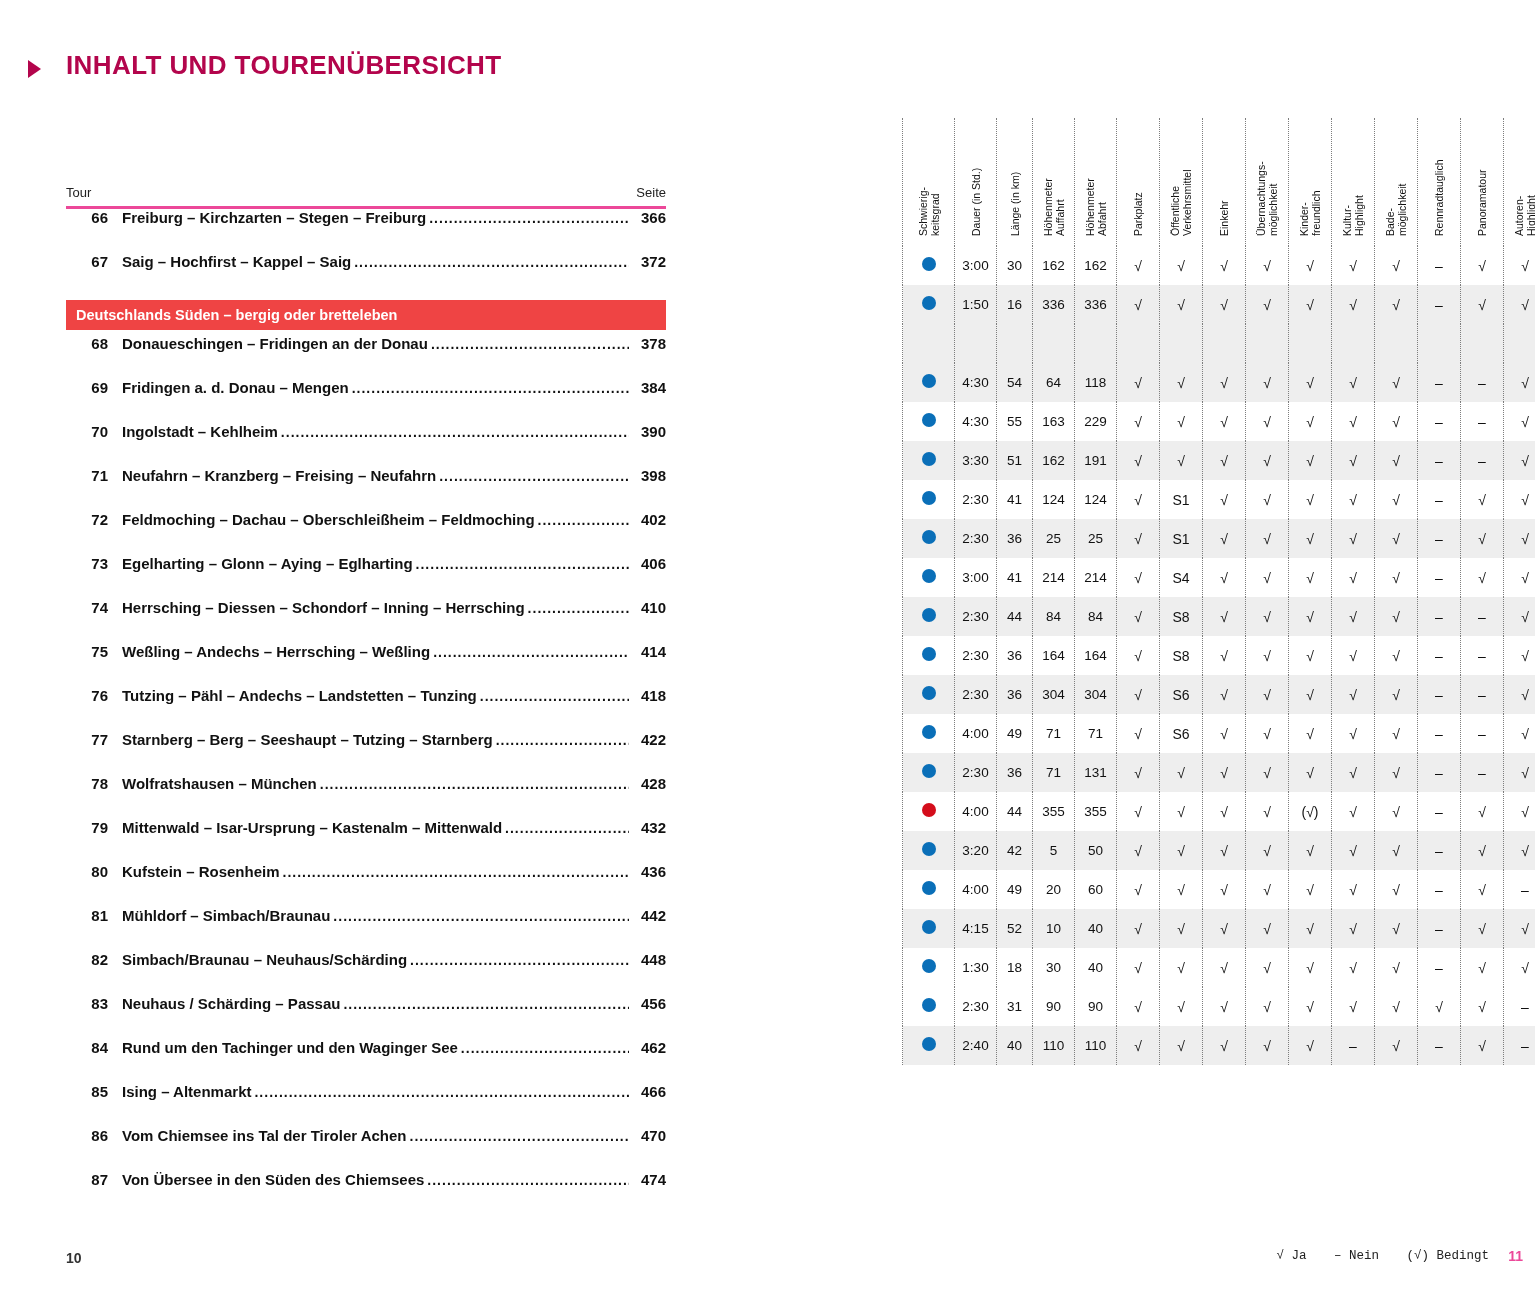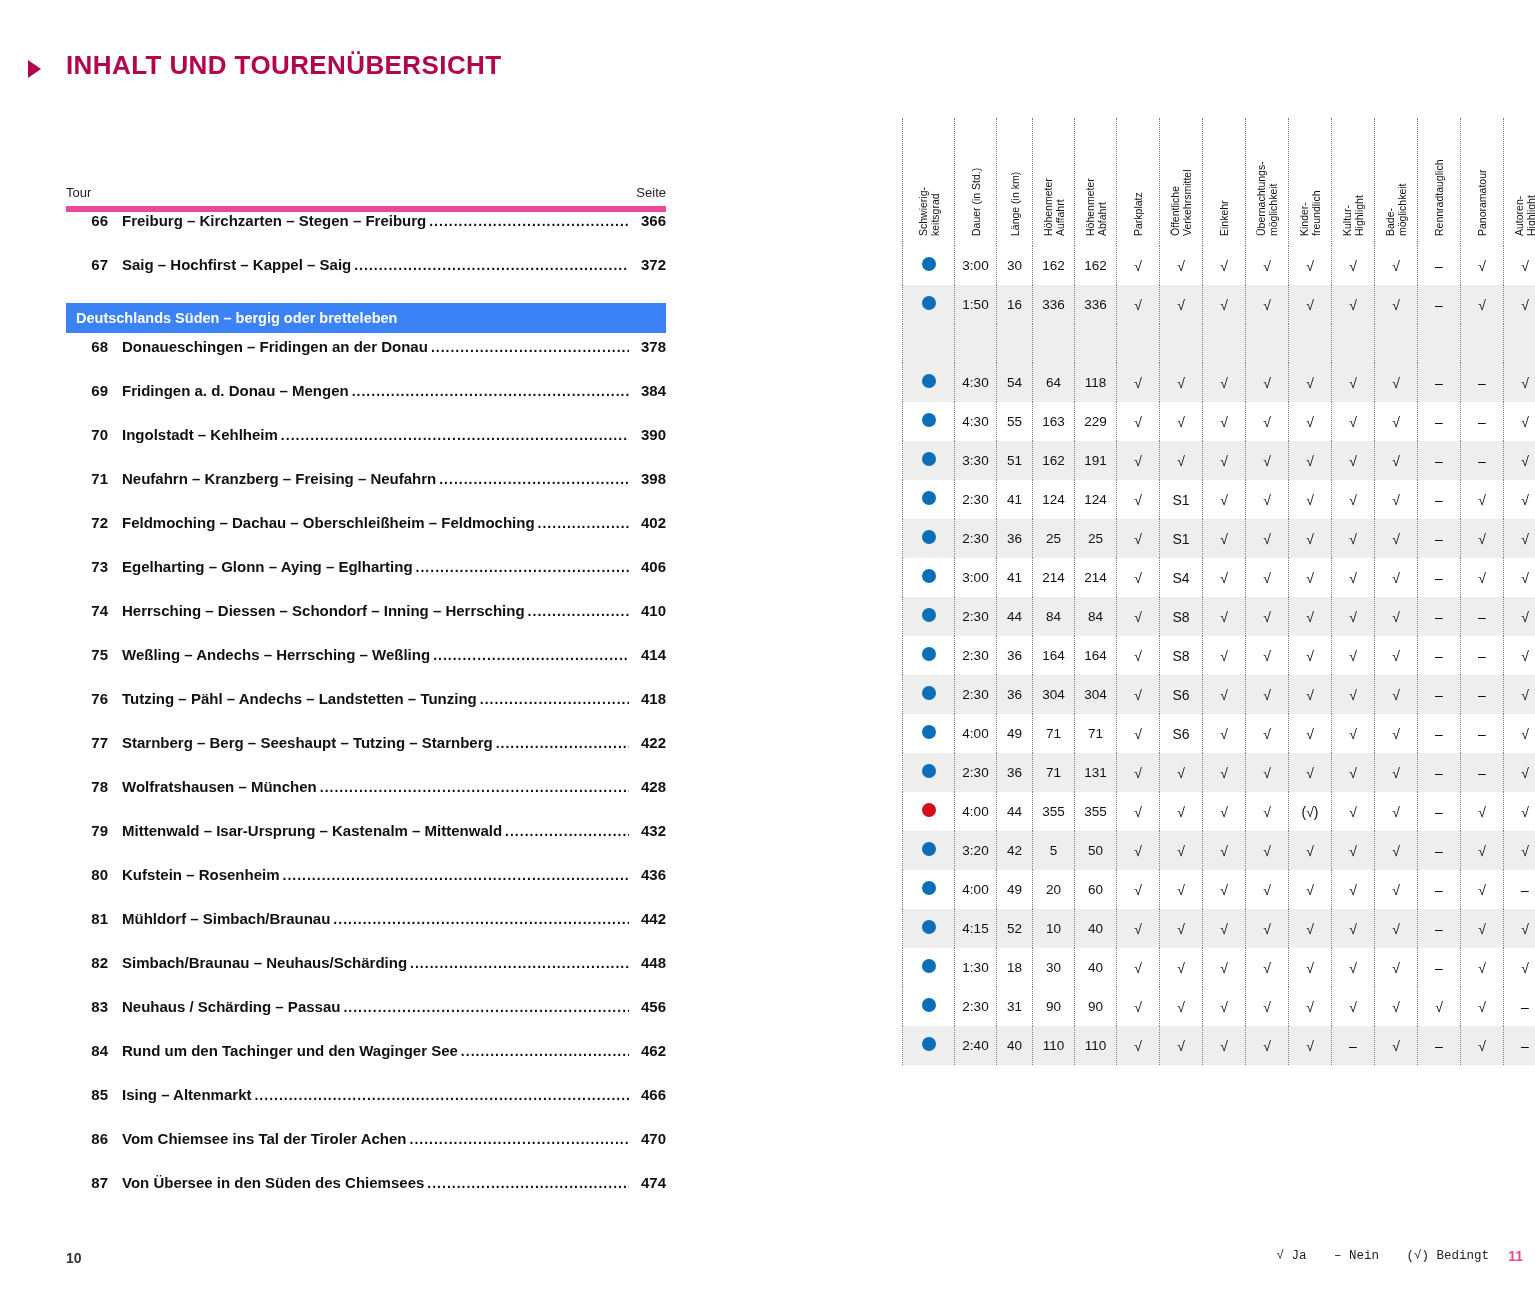--- a/index.html
+++ b/index.html
@@ -46,21 +46,21 @@
     left: 50px;
     top: 185px;
     width: 600px;
   }
   .toc-head {
     display: flex;
     justify-content: space-between;
     font-size: 13px;
     color: #222;
     padding-bottom: 6px;
-    border-bottom: 6px solid #ec4899;
+    border-bottom: 3px solid #ec4899;
   }
   .toc-list {
     margin-top: 0;
   }
   .toc-row {
     display: flex;
     align-items: baseline;
     height: 44px;
     font-size: 15px;
     color: #111;
@@ -87,21 +87,21 @@
     letter-spacing: 1px;
     font-size: 14px;
   }
   .toc-row .pg {
     font-weight: bold;
     flex: none;
     text-align: right;
     min-width: 34px;
   }
   .section-bar {
-    background: #3b82f6;
+    background: #ef4444;
     color: #ffffff;
     font-size: 14.5px;
     font-weight: bold;
     padding: 7px 0 7px 10px;
     margin: 3px 0 5px 0;
     height: 16px;
     line-height: 16px;
   }
   .page-num-left {
     position: absolute;

